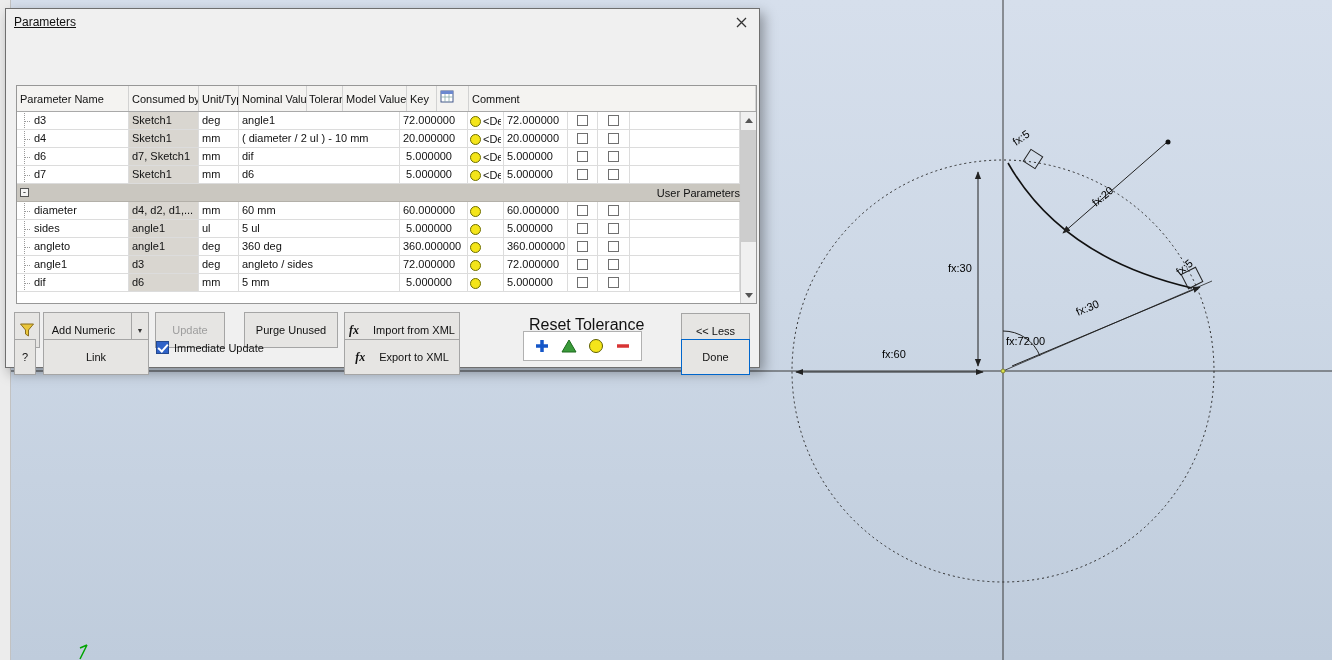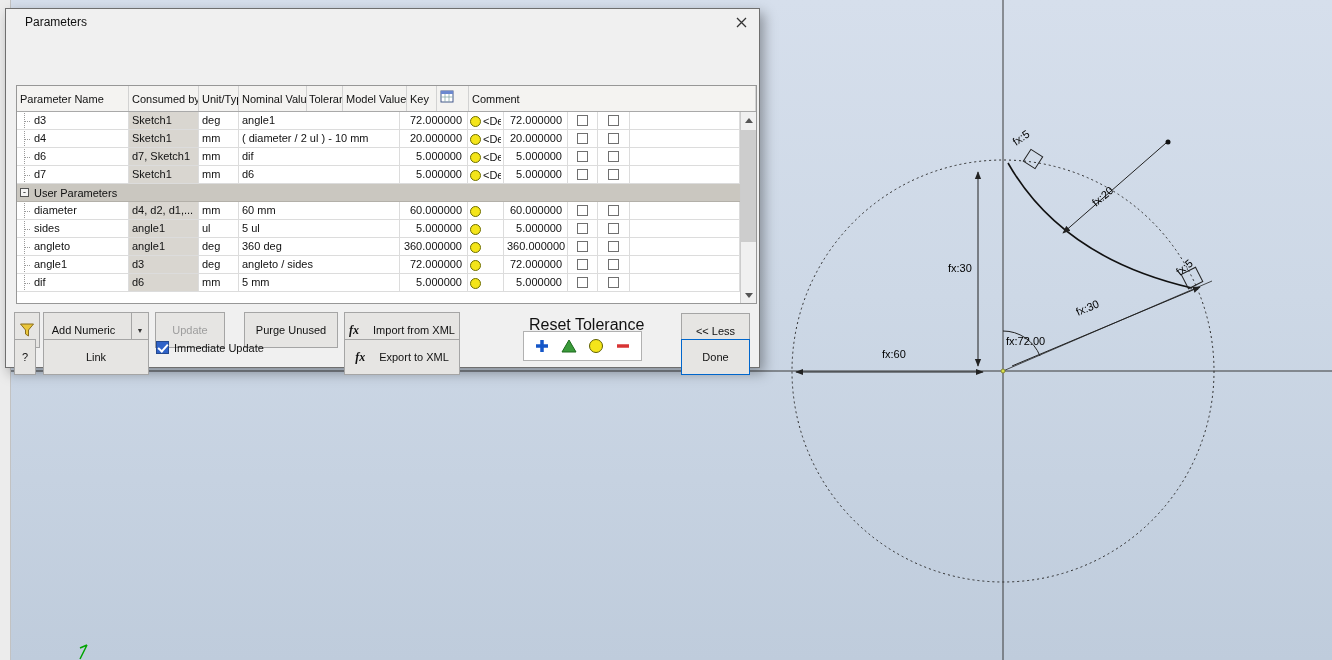--- a/index.html
+++ b/index.html
@@ -12,51 +12,51 @@
   .canvas-svg text { font-family:"Liberation Sans", sans-serif; font-size:11px; fill:#000; }
 
   .left-rail { position:absolute; left:0; top:0; width:10px; height:660px;
     background:#ececec; border-right:1px solid #c2c2c2; z-index:2; }
 
   
   .dialog { position:absolute; left:5px; top:8px; width:755px; height:360px;
     background:#f0f0f0; border:1px solid #6f6f6f; box-sizing:border-box;
     box-shadow:4px 5px 12px rgba(0,0,0,.35); z-index:5; font-size:11px; }
   .titlebar { position:absolute; left:0; top:0; right:0; height:26px;
-    display:flex; align-items:center; padding-left:19px; font-size:12px; }
+    display:flex; align-items:center; padding-left:8px; font-size:12px;text-decoration:underline; }
   .close-btn { position:absolute; right:0; top:0; width:36px; height:26px;
     display:flex; align-items:center; justify-content:center; cursor:pointer; }
 
   .search-input { position:absolute; left:10px; top:38px; width:360px; height:20px;
     box-sizing:border-box; border:1px solid #9b9b9b; background:#fff;
     font:11px "Liberation Sans", sans-serif; padding:0 5px; color:#333; outline:none; }
   .search-input::placeholder { color:#9a9a9a; }
 
   
   .ptable { position:absolute; left:10px; top:76px; width:741px; height:219px;
     background:#fff; border:1px solid #979797; box-sizing:border-box; overflow:hidden; }
   .thead { display:flex; height:26px; background:#f4f3f1; border-bottom:1px solid #a9a9a9; box-sizing:border-box; }
   .th { box-sizing:border-box; border-right:1px solid #d2d2d2; padding:7px 3px 0 3px;
     white-space:nowrap; overflow:hidden; }
   .c-name{width:112px} .c-consumed{width:70px} .c-unit{width:40px} .c-equation{width:161px}
   .c-nominal{width:68px} .c-tol{width:36px} .c-model{width:64px} .c-key{width:30px}
   .c-exp{width:32px} .c-comment{width:110px} .c-comment-h{flex:1}
   .th.c-exp { padding-top:4px; }
 
   .tbody { position:absolute; left:0; top:26px; right:16px; bottom:0; background:#fff; }
-  .trow { display:flex; height:18px; }
+  .trow { display:flex; height:18px;justify-content:space-between; }
   .tc { box-sizing:border-box; border-right:1px solid #dcdcdc; border-bottom:1px solid #dcdcdc;
     padding:2px 3px; white-space:nowrap; overflow:hidden; line-height:13px; }
   .trow .c-consumed { background:#d9d6d0; }
   .trow .c-name { position:relative; padding-left:17px; }
   .trow .c-name::before { content:""; position:absolute; left:7px; top:-1px; bottom:-1px;
     border-left:1px dotted #9a9a9a; }
   .trow .c-name::after { content:""; position:absolute; left:7px; top:9px; width:6px;
     border-top:1px dotted #9a9a9a; }
-  .num { text-align:right; padding-right:5px; }
+  .num { text-align:right; padding-right:15px; }
   .c-tol { display:flex; gap:2px; padding:3px 2px 2px 2px; align-items:center; }
   .tol-dot { width:9px; height:9px; border-radius:50%; background:#f4e51a;
     border:1px solid #6e6e00; flex:none; box-sizing:content-box; }
   .tol-text { overflow:hidden; }
   .cbx { width:11px; height:11px; border:1px solid #707070; background:#fff;
     display:block; margin:1px auto 0 auto; box-sizing:border-box; }
   .group-row { background:#cac7c0; border-bottom:1px solid #b3b0a9; display:flex;
     align-items:center; height:18px; box-sizing:border-box; }
   .expander { width:9px; height:9px; border:1px solid #555; background:#f4f4f4;
     font:9px/7px "DejaVu Sans Mono", monospace; text-align:center; margin-left:3px; box-sizing:border-box; }

